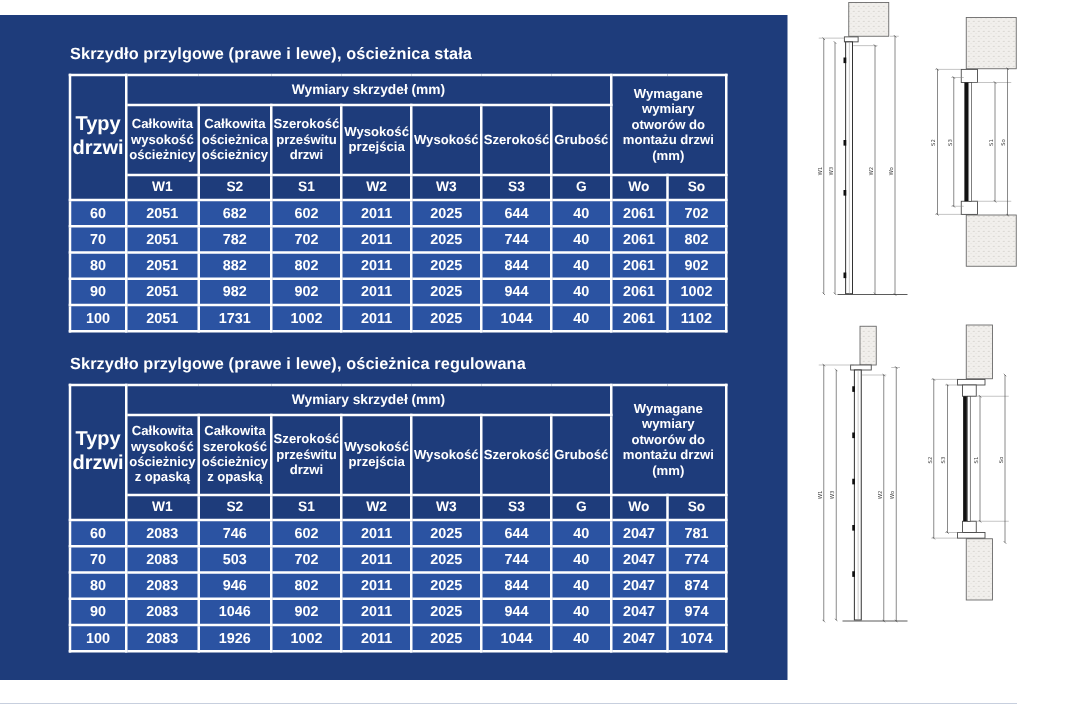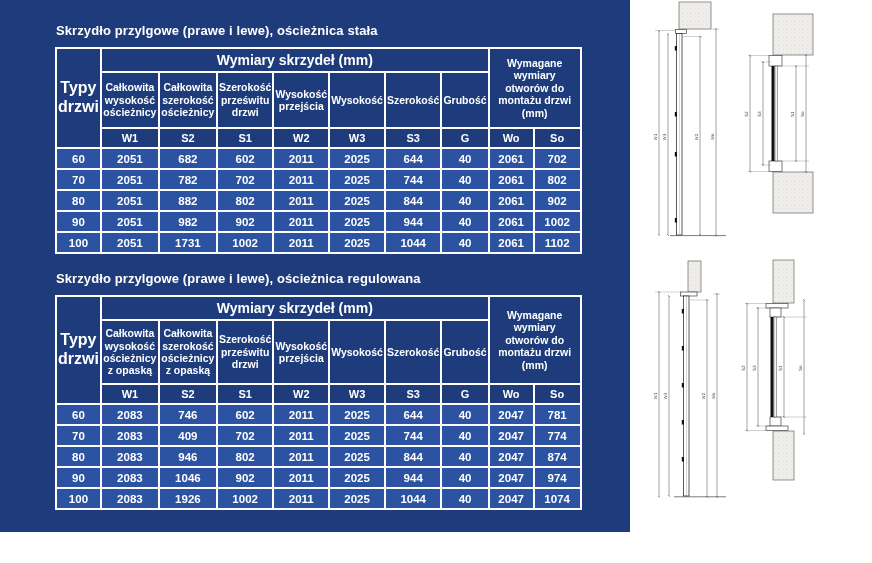--- a/index.html
+++ b/index.html
@@ -1,28 +1,28 @@
 <!DOCTYPE html>
 <html style="--panel-bg: #1e3c7b; --cell-bg: #2b53a2; --border-c: #ffffff; --text-c: #ffffff;"><head>
 <meta charset="utf-8">
 <style>
   *{box-sizing:border-box;margin:0;padding:0}
   html,body{width:872px;height:563px}
   body{position:relative;background:#ffffff;font-family:"Liberation Sans",sans-serif;overflow:hidden}
-  .panel{position:absolute;left:0;top:0;width:630px;height:532px;background:var(--panel-bg,#1e3c7b)}
+  .panel{position:absolute;left:0;top:12px;width:630px;height:532px;background:var(--panel-bg,#1e3c7b)}
   .title{position:absolute;left:56px;color:var(--text-c,#fff);font-weight:bold;font-size:13px;letter-spacing:.1px}
   #t1-title{top:23px}
   #t2-title{top:271px}
   table{border-collapse:collapse;table-layout:fixed;position:absolute;left:55px}
   #table1{top:47px}
   #table2{top:295px}
   th,td{border:2px solid var(--border-c,#fff);color:var(--text-c,#fff);text-align:center;vertical-align:middle;font-weight:bold}
   th{background:var(--panel-bg,#1e3c7b);font-size:10.5px;line-height:1.18;padding:2px 1px}
   td{background:var(--cell-bg,#2b53a2);font-size:11.5px;height:21px;padding:0 1px}
-  .grp{font-size:14px;height:24px}
+  .grp{font-size:11px;height:24px}
   .names th{height:56px}
   #table2 .names th{height:64px}
   .code{font-size:11px;height:20px}
   .req{font-size:10.5px}
   .corner{font-size:16px}
   .drawings{position:absolute;left:630px;top:0;width:242px;height:563px}
   svg text{font-family:"DejaVu Sans",sans-serif}
 </style>
 </head>
 <body>
@@ -44,21 +44,21 @@
         <col style="width:47px">
     </colgroup>
     <thead>
       <tr>
         <th class="corner" rowspan="3">Typy drzwi</th>
         <th class="grp" colspan="7">Wymiary skrzydeł (mm)</th>
         <th class="req" colspan="2" rowspan="2">Wymagane wymiary otworów do montażu drzwi (mm)</th>
       </tr>
       <tr class="names">
         <th>Całkowita wysokość ościeżnicy</th>
-        <th>Całkowita szerokość ościeżnicy</th>
+        <th>Całkowita ościeżnica ościeżnicy</th>
         <th>Szerokość prześwitu drzwi</th>
         <th>Wysokość przejścia</th>
         <th>Wysokość</th>
         <th>Szerokość</th>
         <th>Grubość</th>
       </tr>
       <tr>
         <th class="code">W1</th>
         <th class="code">S2</th>
         <th class="code">S1</th>
@@ -185,21 +185,21 @@
           <td>2011</td>
           <td>2025</td>
           <td>644</td>
           <td>40</td>
           <td>2047</td>
           <td>781</td>
         </tr>
         <tr>
           <td>70</td>
           <td>2083</td>
-          <td>409</td>
+          <td>503</td>
           <td>702</td>
           <td>2011</td>
           <td>2025</td>
           <td>744</td>
           <td>40</td>
           <td>2047</td>
           <td>774</td>
         </tr>
         <tr>
           <td>80</td>

